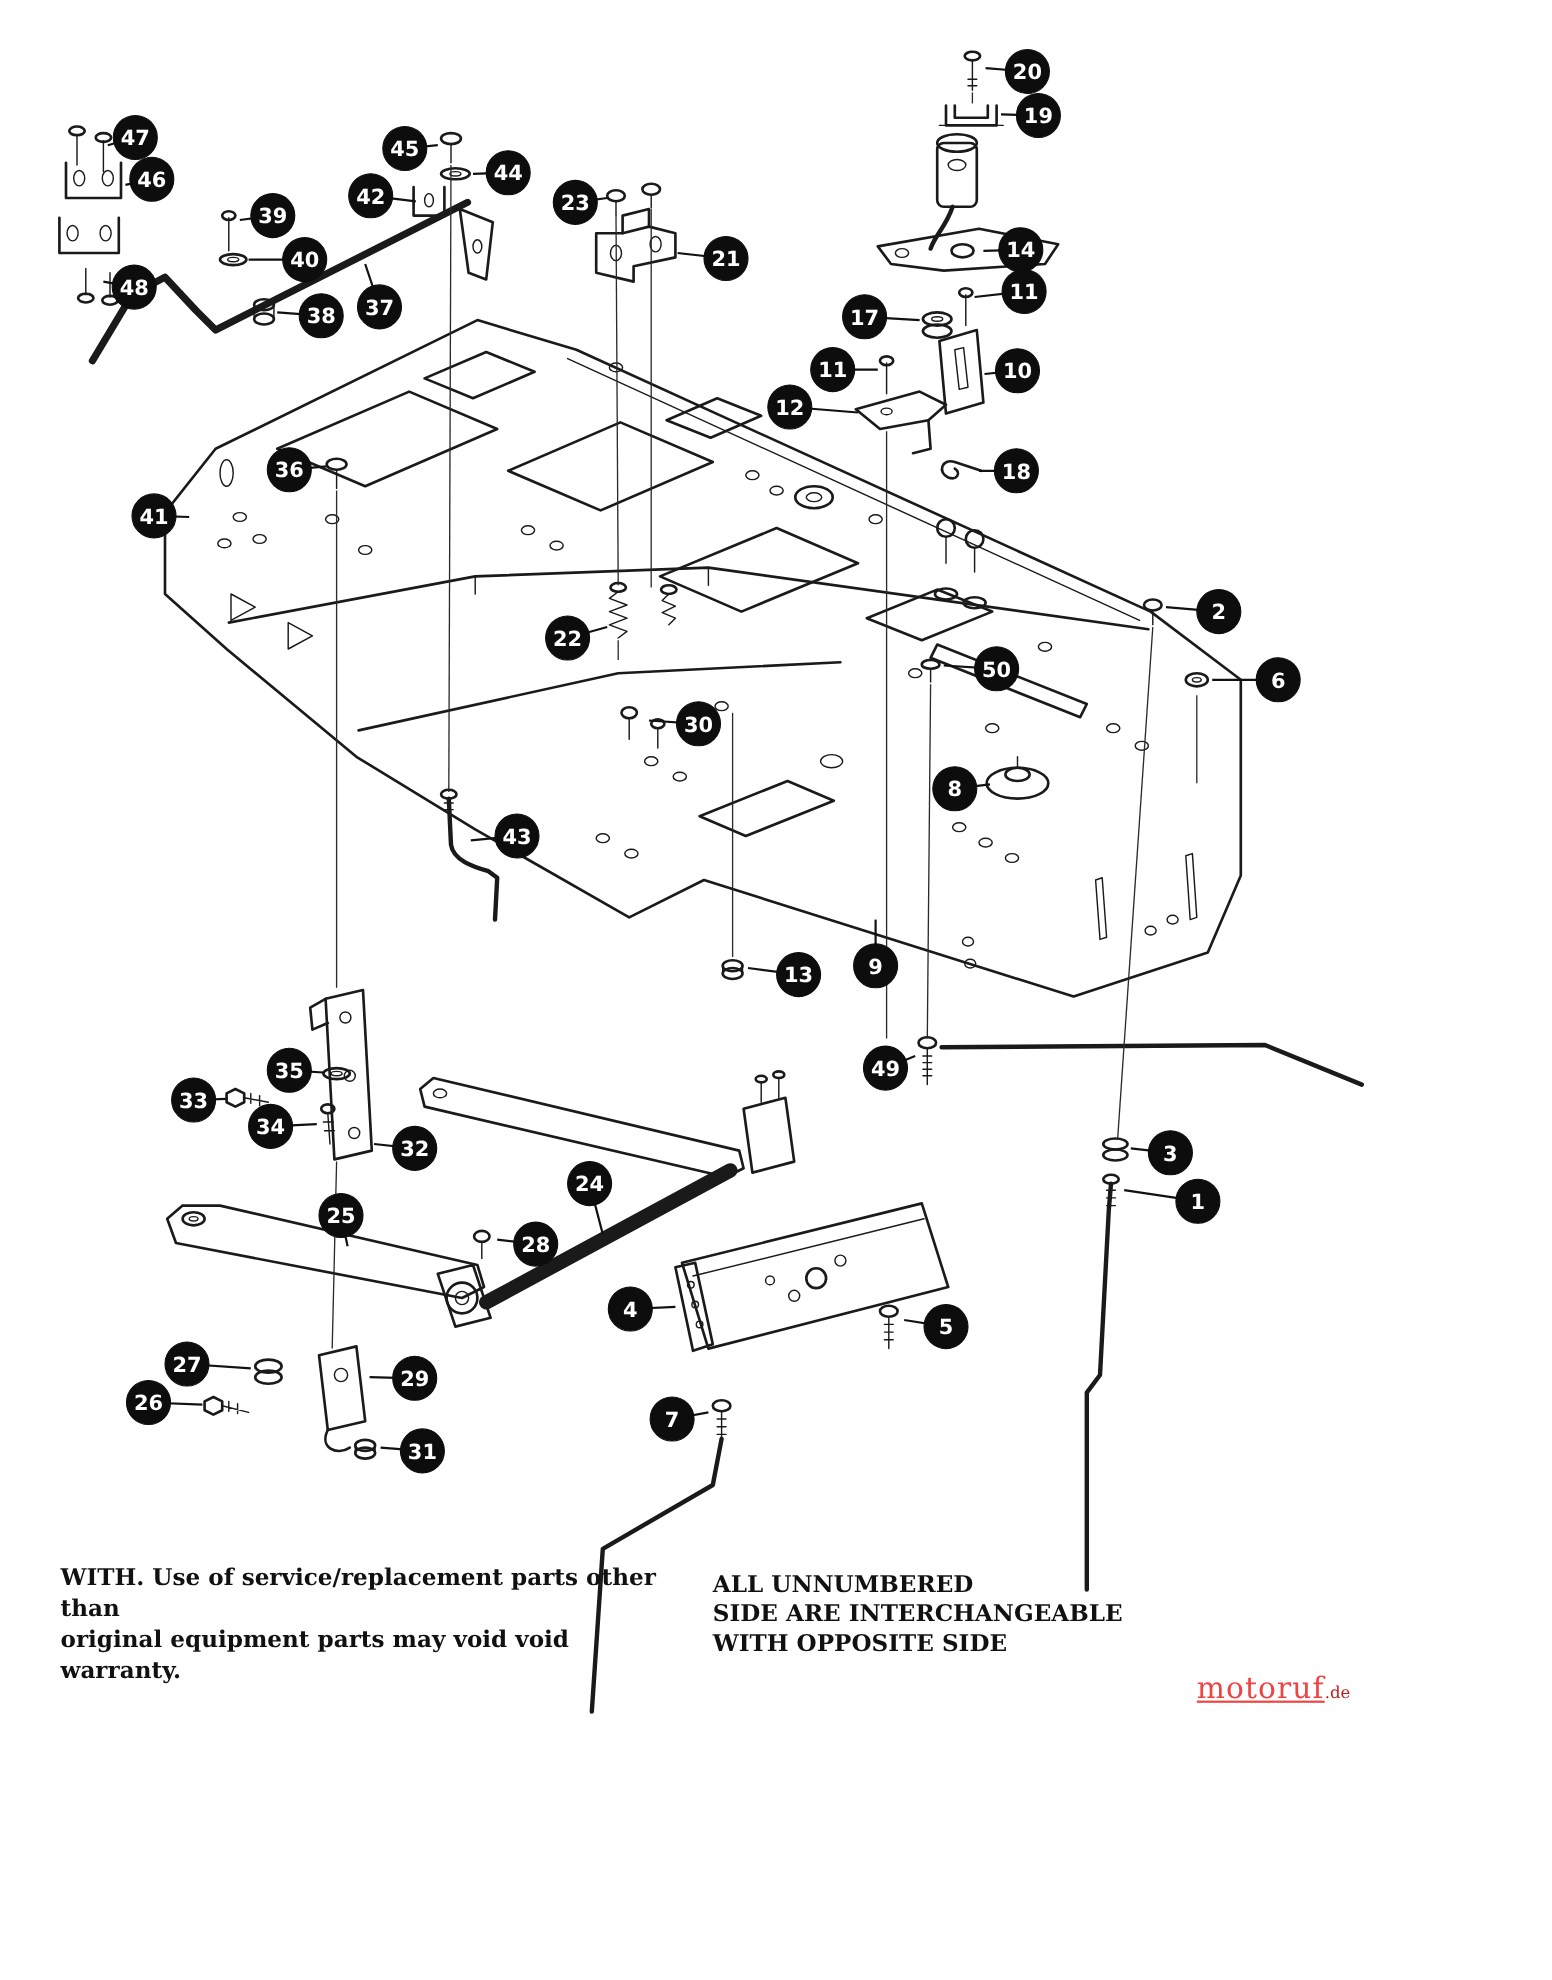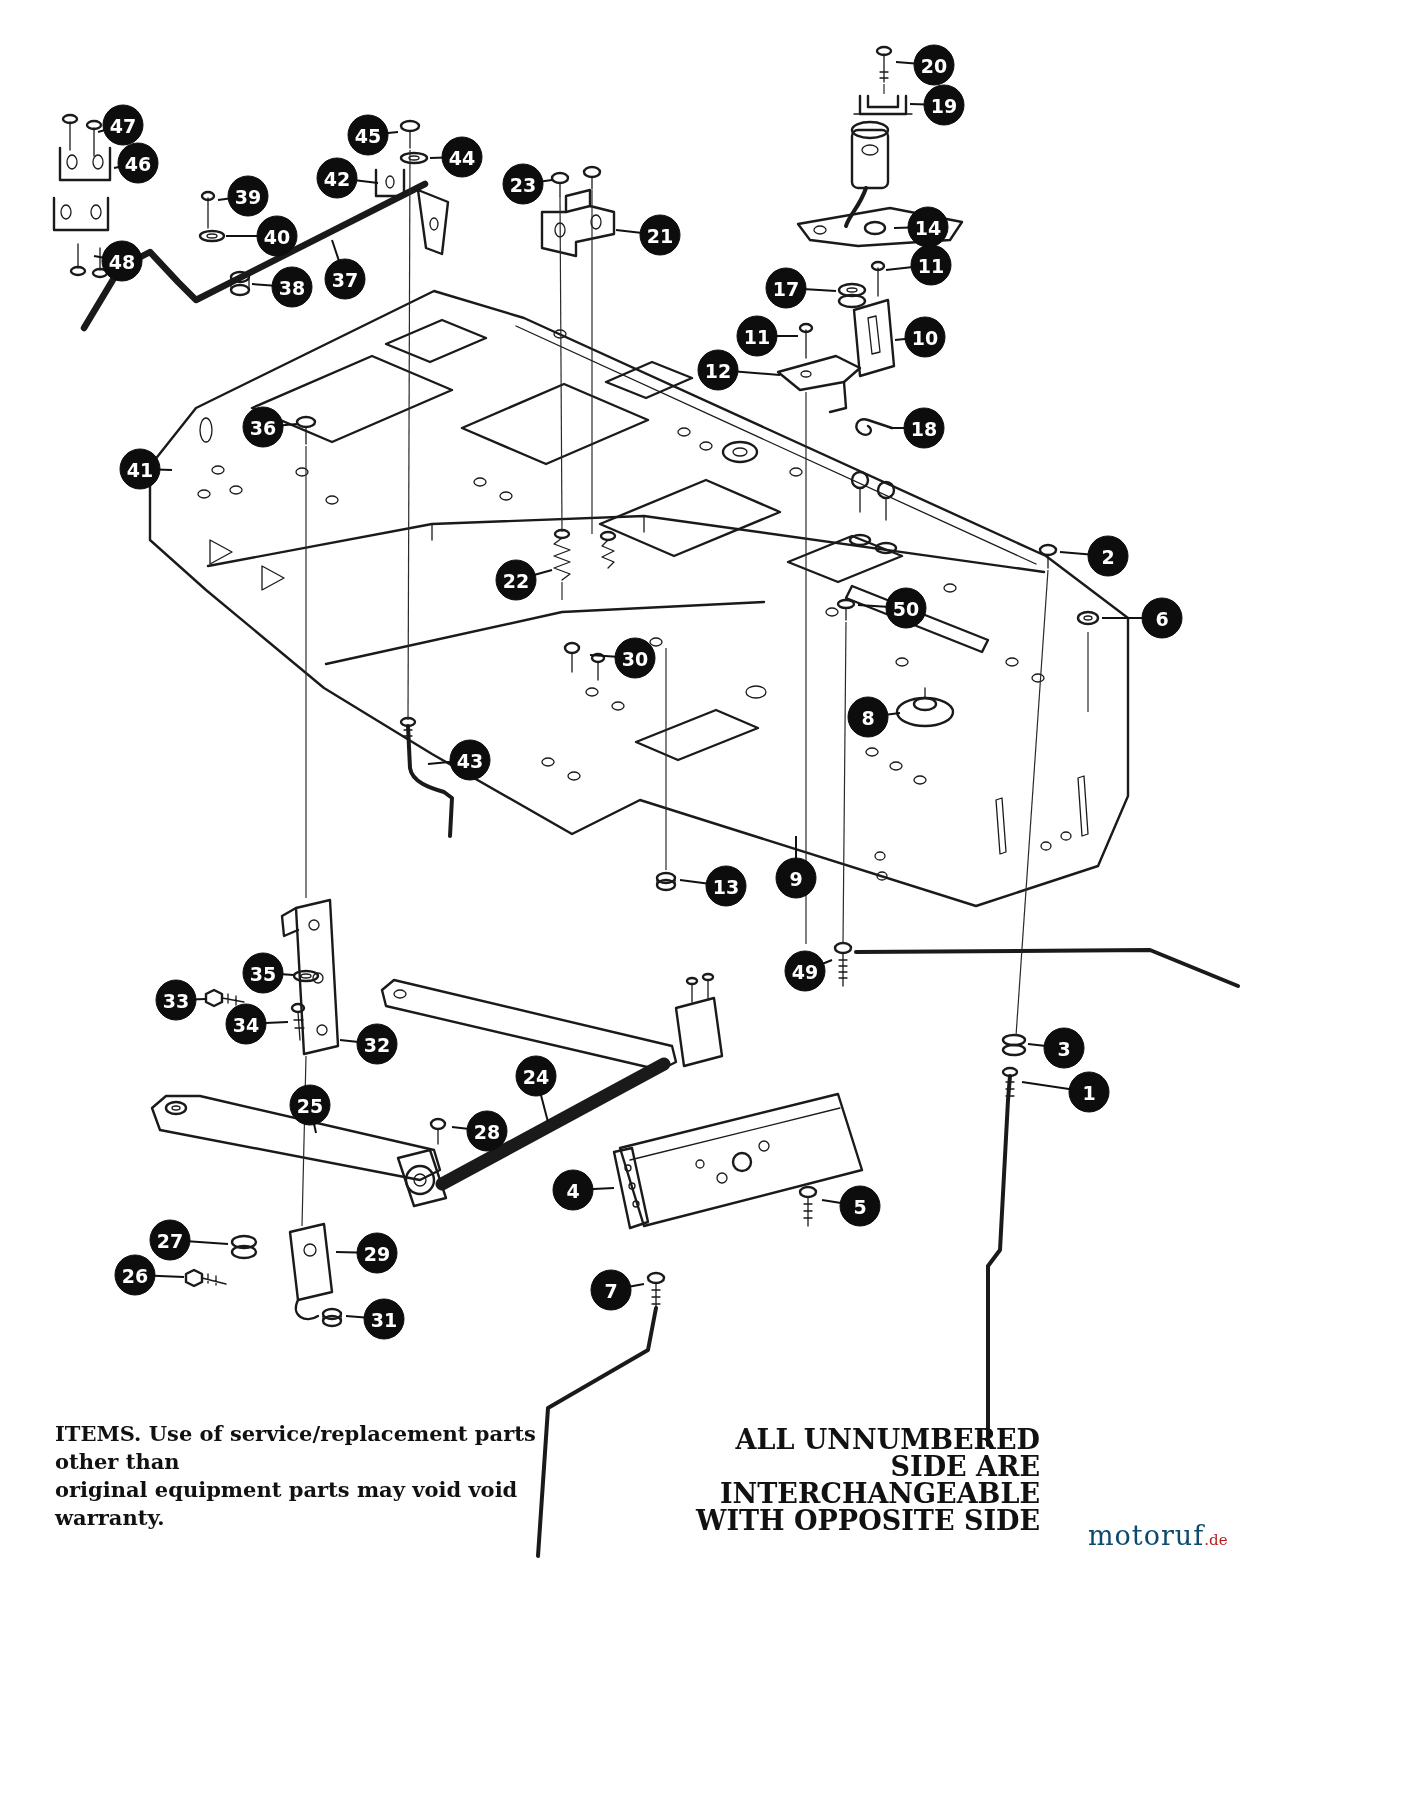--- a/index.html
+++ b/index.html
@@ -16,22 +16,22 @@
   .align{fill:none;stroke:#2a2a2a;stroke-width:1.2;}
 
   .leader{stroke:#111;stroke-width:2;}
   .callout-circle{fill:#0d0d0d;stroke:#0d0d0d;}
   .callout-num{fill:#ffffff;font-family:"DejaVu Sans",sans-serif;font-weight:bold;font-size:19px;
                text-anchor:middle;dominant-baseline:central;}
 
   .note-left{position:absolute;left:55px;top:1420px;width:548px;font-weight:bold;
              font-size:21px;line-height:28px;}
   .note-left .ital{}
-  .note-right{position:absolute;left:648px;top:1426px;width:392px;text-align:right;
-              font-weight:bold;font-size:27px;line-height:27px;}
+  .note-right{position:absolute;left:648px;top:1426px;width:392px;text-align:left;
+              font-weight:bold;font-size:21px;line-height:27px;}
   .watermark{position:absolute;left:1088px;top:1520px;white-space:nowrap;}
   .wm-brand{font-size:27px;letter-spacing:1px;}
   .wm-suffix{font-size:15px;}
 </style>
 </head>
 <body>
 
 <div class="page">
 
   <svg class="diagram" viewBox="0 0 1411 1800" xmlns="http://www.w3.org/2000/svg">
@@ -542,29 +542,29 @@
         <g>
           <line x1="384" y1="1319" x2="346" y2="1316" class="leader"></line>
           <circle cx="384" cy="1319" r="20" class="callout-circle" fill="#0d0d0d"></circle>
           <text x="384" y="1320" class="callout-num" fill="#ffffff">31</text>
         </g>
       </g>
   </svg>
 
   <div class="note-left">
     <div>
-      <span>ITEMS.</span>
+      <span>WITH.</span>
       <span class="ital">Use of service/replacement parts other than</span>
     </div>
     <div class="ital">original equipment parts may void void warranty.</div>
   </div>
 
   <div class="note-right">
     <div>ALL UNNUMBERED</div>
     <div>SIDE ARE INTERCHANGEABLE</div>
     <div>WITH OPPOSITE SIDE</div>
   </div>
 
   <div class="watermark">
-    <span class="wm-brand" id="wm-brand" style="color: #0c4a6e;">motoruf</span><span class="wm-suffix" id="wm-suffix" style="color: #b91c1c;">.de</span>
+    <span class="wm-brand" id="wm-brand" style="color: #ef4444; text-decoration: underline;">motoruf</span><span class="wm-suffix" id="wm-suffix" style="color: #b91c1c;">.de</span>
   </div>
 
 </div>
 
 </body></html>

